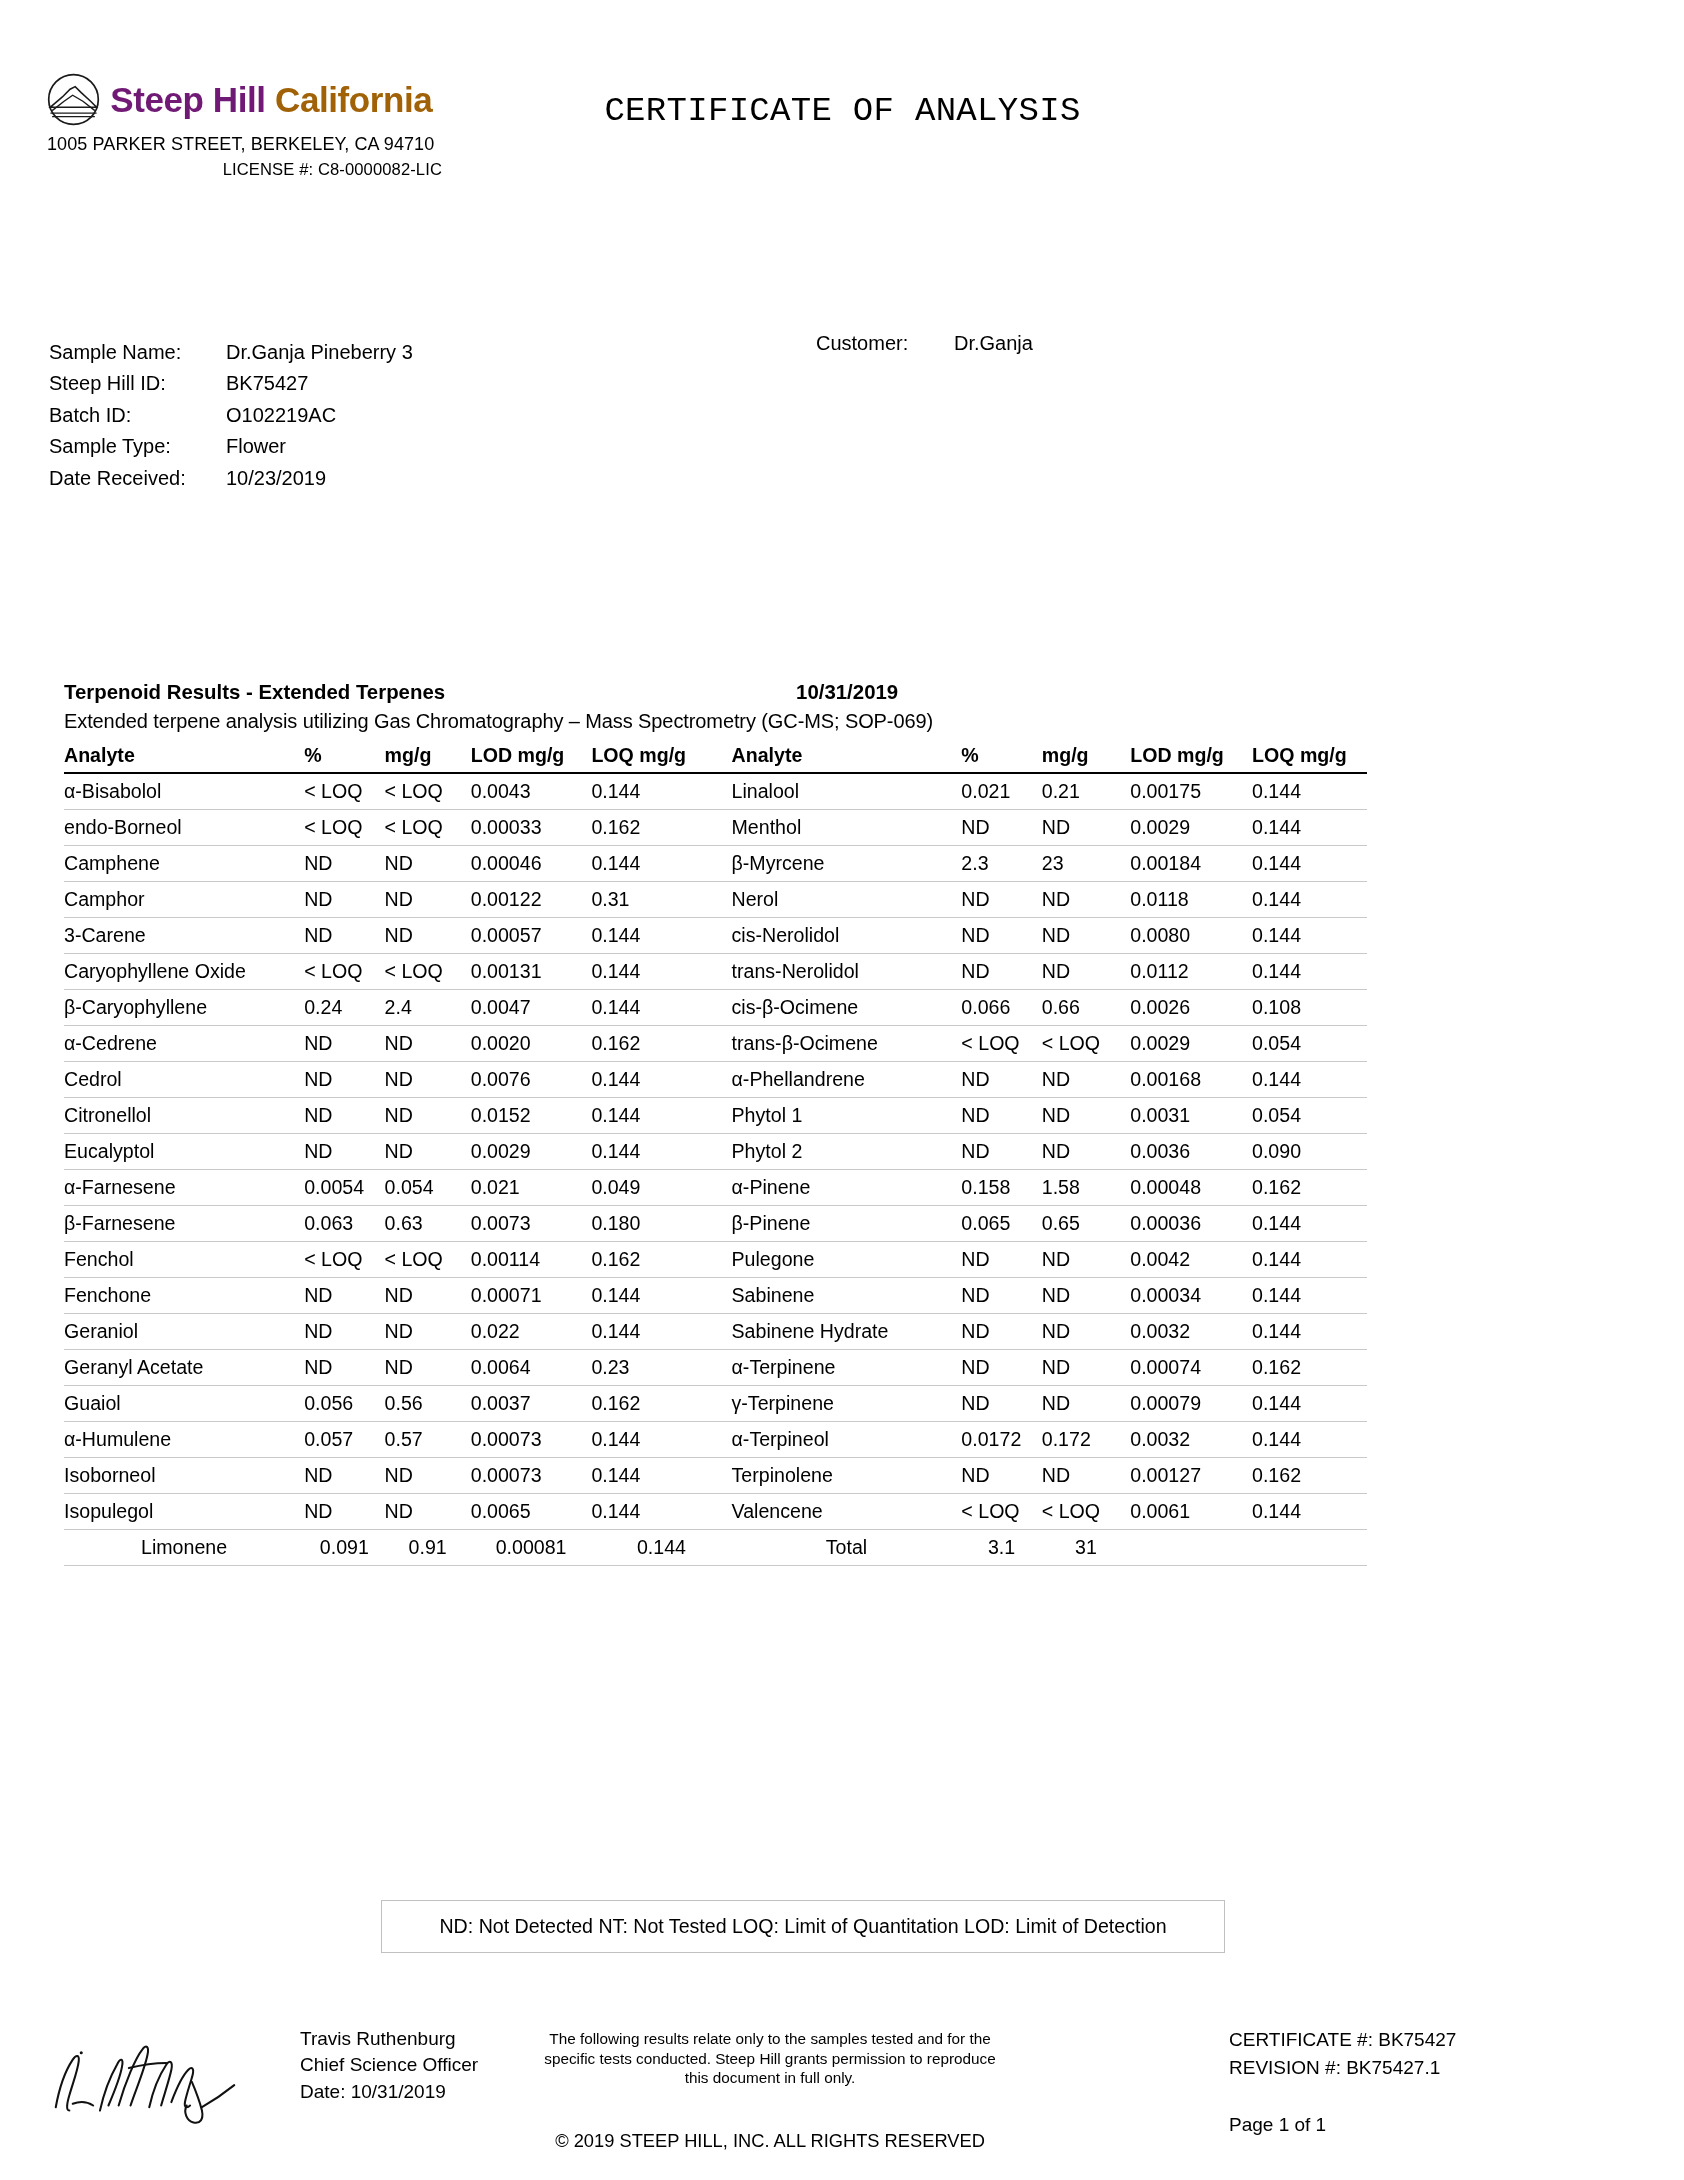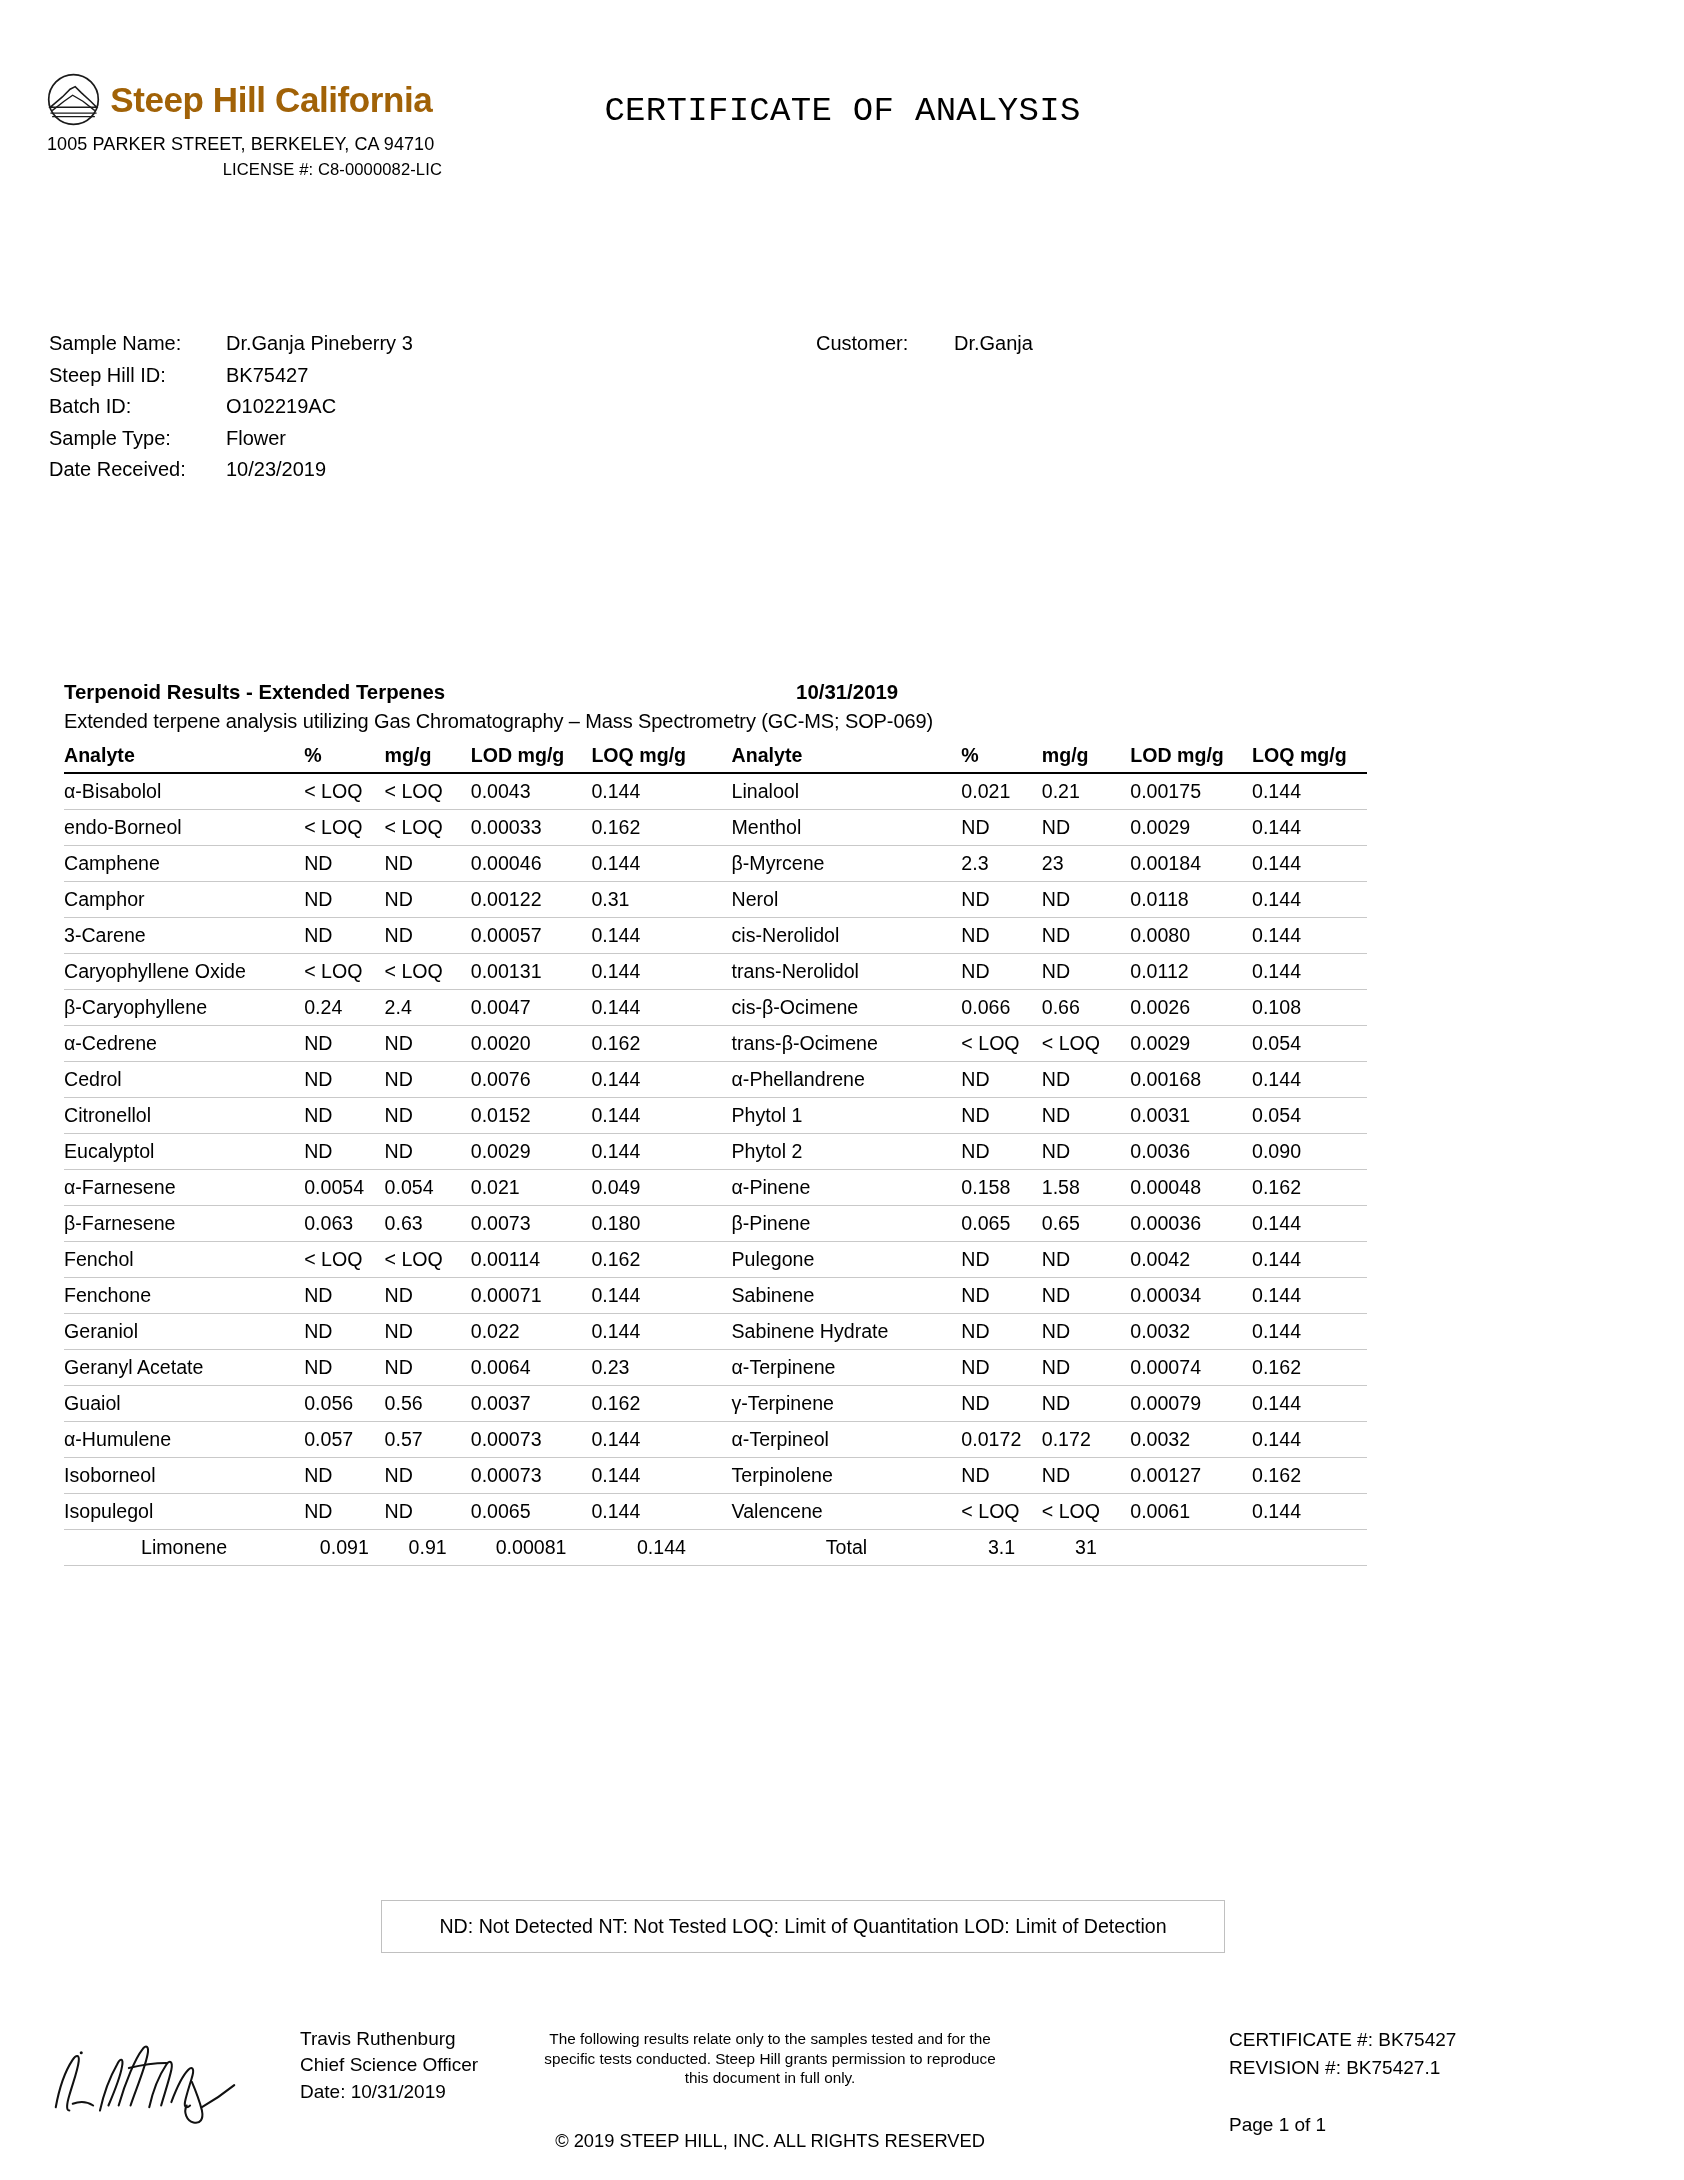--- a/index.html
+++ b/index.html
@@ -44,21 +44,21 @@
     height: 53px;
     flex: 0 0 auto;
   }
   .brand-name {
     font-size: 35px;
     font-weight: bold;
     letter-spacing: -0.4px;
     white-space: nowrap;
     line-height: 1;
   }
-  .brand-name .b-dark { color: #a16207; }
+  .brand-name .b-dark { color: #701a75; }
   .brand-name .b-grey { color: #a16207; }
   .addr-line {
     font-size: 18px;
     letter-spacing: 0.1px;
     margin-top: 7.7px;
     text-align: left;
     white-space: nowrap;
   }
   .lic-line {
     font-size: 16.6px;
@@ -83,21 +83,21 @@
   
   .sample-info {
     position: absolute;
     top: 332px;
     left: 49px;
     width: 1584px;
     font-size: 20px;
   }
   .si-row {
     display: flex;
-    align-items: flex-start;
+    align-items: flex-end;
     height: 31.5px;
   }
   .si-label {
     width: 177px;
     flex: 0 0 auto;
   }
   .si-value {
     flex: 0 0 auto;
   }
   .si-cust-label {

